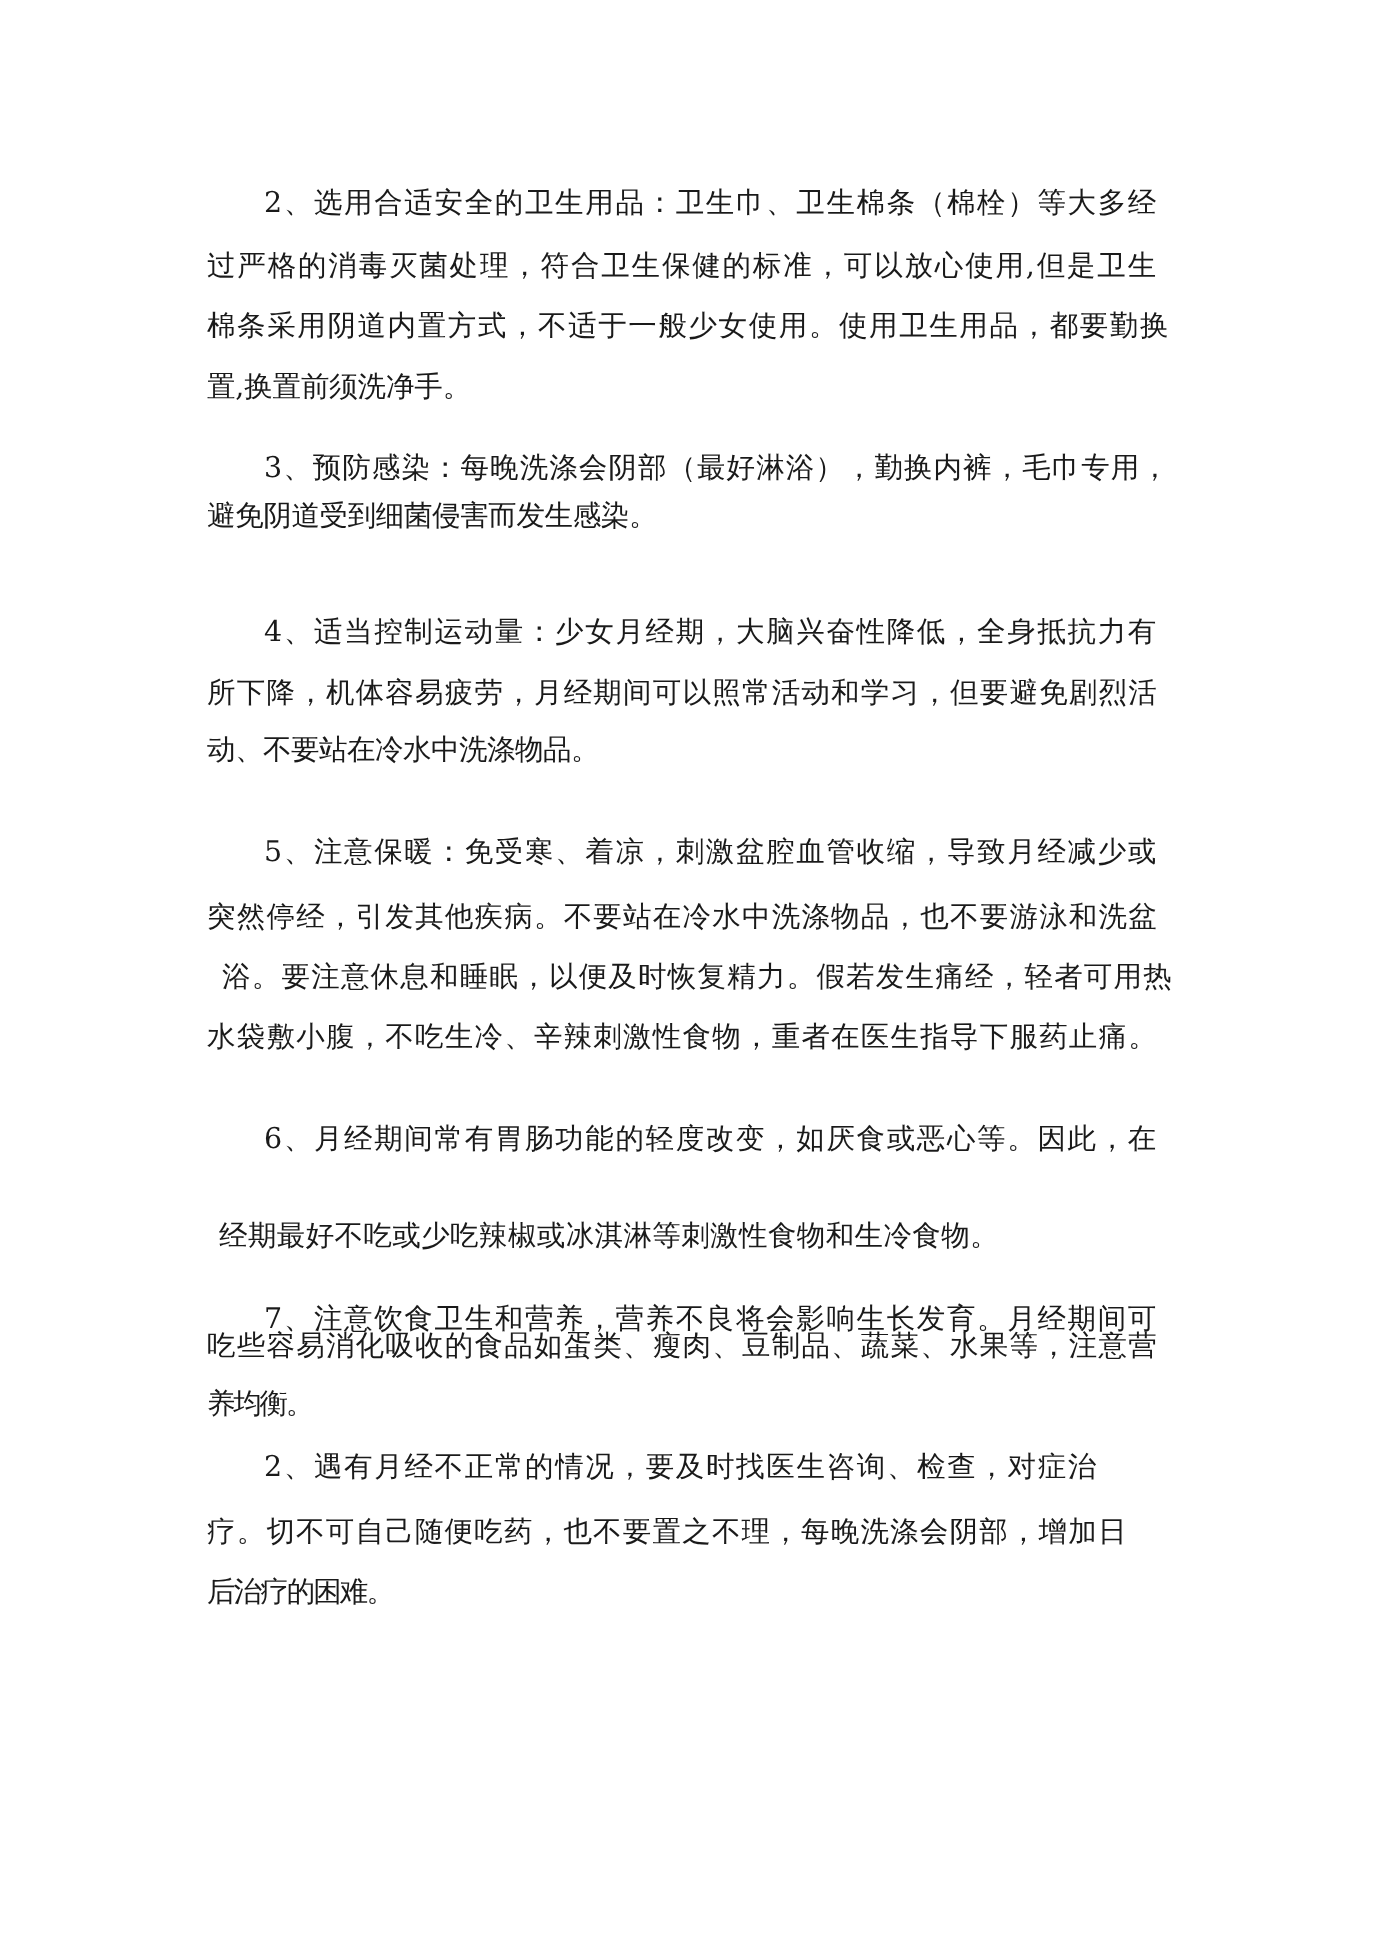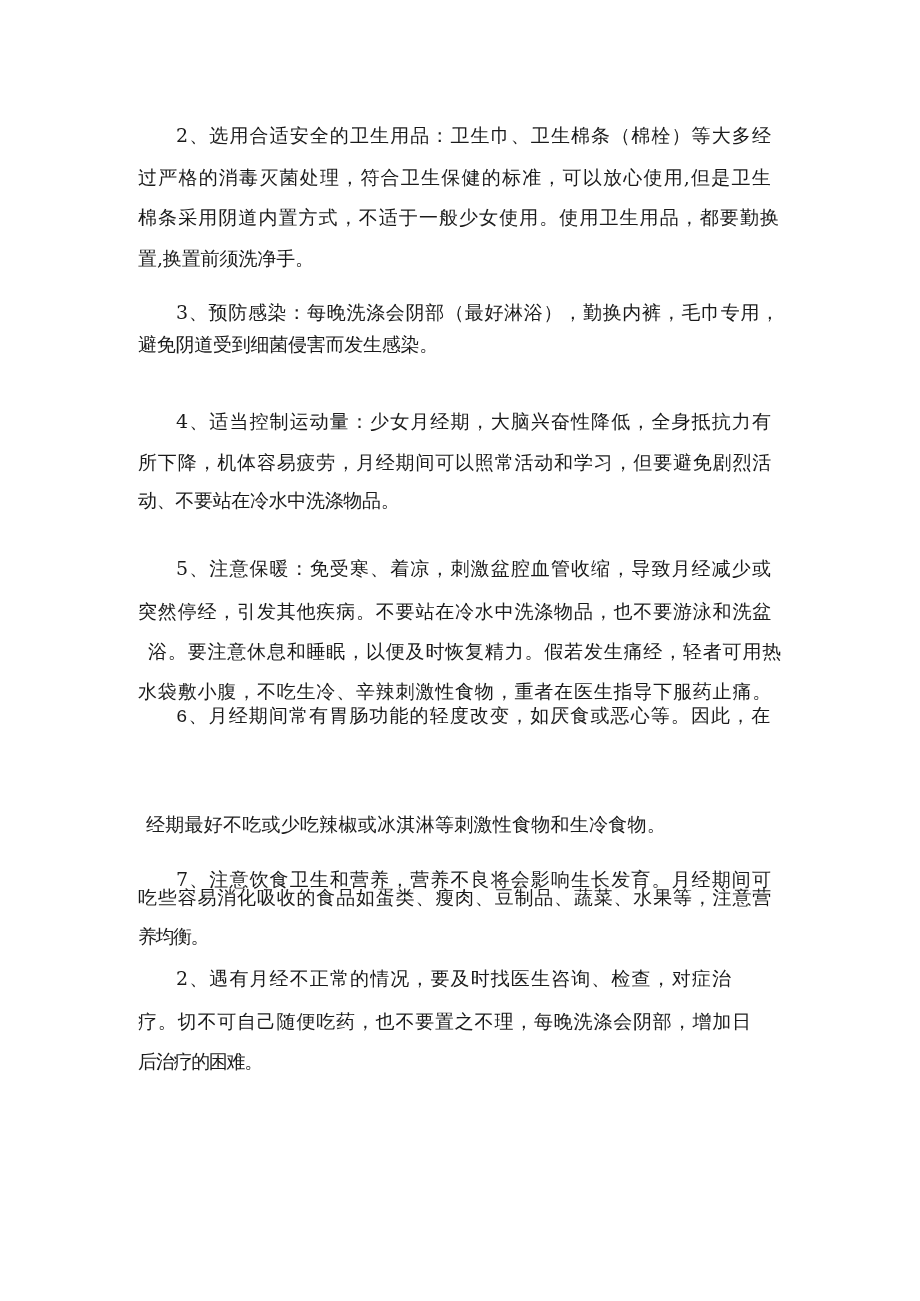--- a/index.html
+++ b/index.html
@@ -28,21 +28,21 @@
       <div class="line" style="left: 138px; top: 450px; letter-spacing: 0.8125px;">所下降，机体容易疲劳，月经期间可以照常活动和学习，但要避免剧烈活</div>
       <div class="line" style="left: 138px; top: 488px; letter-spacing: -0.333333px;">动、不要站在冷水中洗涤物品。</div>
     </div>
     <div>
       <div class="line" style="left: 176px; top: 556px; letter-spacing: 1.09688px;">5、注意保暖：免受寒、着凉，刺激盆腔血管收缩，导致月经减少或</div>
       <div class="line" style="left: 138px; top: 599px; letter-spacing: 0.8125px; text-align: right;">突然停经，引发其他疾病。不要站在冷水中洗涤物品，也不要游泳和洗盆</div>
       <div class="line" style="left: 138px; top: 639px; letter-spacing: 0.8125px; margin-left: 10px;">浴。要注意休息和睡眠，以便及时恢复精力。假若发生痛经，轻者可用热</div>
       <div class="line" style="left: 138px; top: 679px; letter-spacing: 0.8125px; text-align: right;">水袋敷小腹，不吃生冷、辛辣刺激性食物，重者在医生指导下服药止痛。</div>
     </div>
     <div>
-      <div class="line" style="left: 176px; top: 705px; letter-spacing: 1.09688px; font-family: Liberation Mono, monospace;">6、月经期间常有胃肠功能的轻度改变，如厌食或恶心等。因此，在</div>
+      <div class="line" style="left: 176px; top: 747px; letter-spacing: 1.09688px;">6、月经期间常有胃肠功能的轻度改变，如厌食或恶心等。因此，在</div>
       <div class="line" style="left: 146px; top: 800px; letter-spacing: 0.259259px; margin-top: 12px;">经期最好不吃或少吃辣椒或冰淇淋等刺激性食物和生冷食物。</div>
     </div>
     <div>
       <div class="line" style="left: 176px; top: 867px; letter-spacing: 1.09688px;">7、注意饮食卫生和营养，营养不良将会影响生长发育。月经期间可</div>
       <div class="line" style="left: 138px; top: 885px; letter-spacing: 0.8125px;">吃些容易消化吸收的食品如蛋类、瘦肉、豆制品、蔬菜、水果等，注意营</div>
       <div class="line" style="left: 138px; top: 924px; letter-spacing: -1.5px;">养均衡。</div>
     </div>
     <div>
       <div class="line" style="left: 176px; top: 966px; letter-spacing: 1.10379px;">2、遇有月经不正常的情况，要及时找医生咨询、检查，对症治</div>
       <div class="line" style="left: 138px; top: 1009px; letter-spacing: 0.8px;">疗。切不可自己随便吃药，也不要置之不理，每晚洗涤会阴部，增加日</div>

